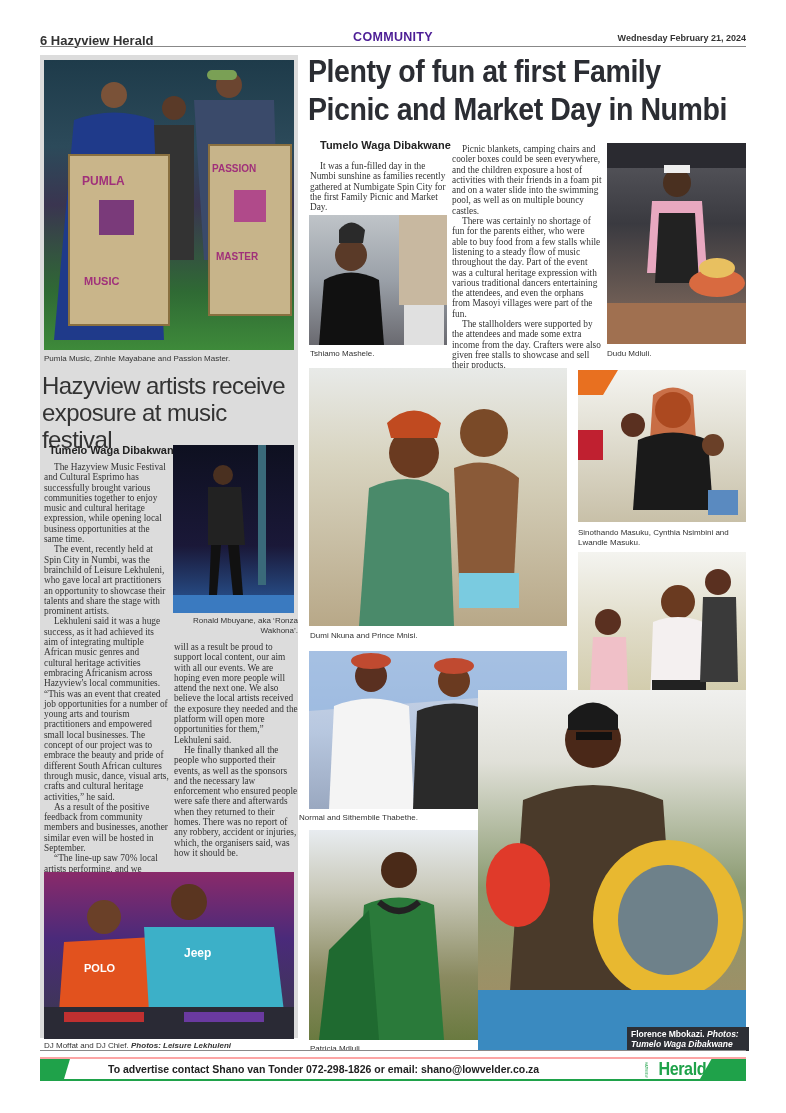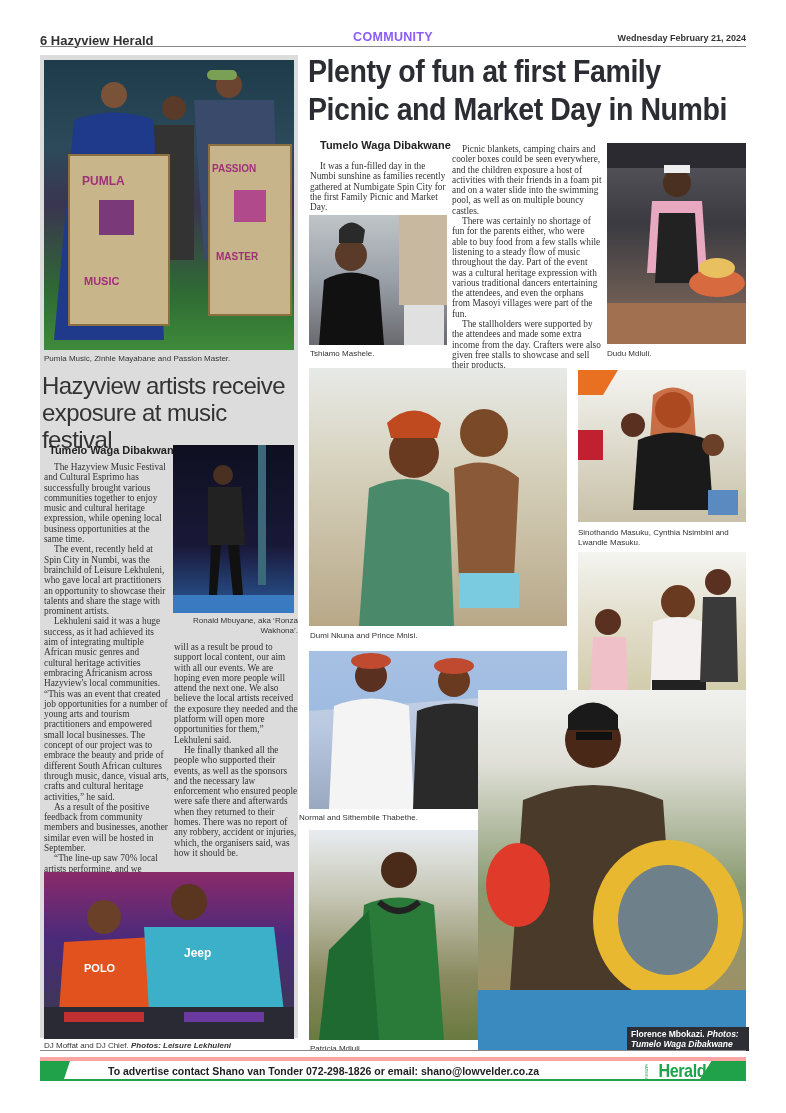--- a/index.html
+++ b/index.html
@@ -1,34 +1,34 @@
 <!DOCTYPE html>
 <html><head>
 <meta charset="utf-8">
 <style>
   * { box-sizing: border-box; margin: 0; padding: 0; }
   body { width: 786px; height: 1113px; background: #fff; position: relative; overflow: hidden; font-family: "Liberation Serif", serif; color: #222; }
   .abs { position: absolute; }
   .folio { top: 33px; left: 40px; font-family: "Liberation Sans", sans-serif; font-size: 13px; font-weight: bold; color: #333; }
-  .section { top: 30px; left: 0; width: 786px; text-align: center; font-family: "Liberation Sans", sans-serif; font-size: 12.5px; font-weight: bold; color: #8b5cf6; letter-spacing: 0.3px; }
+  .section { top: 30px; left: 0; width: 786px; text-align: center; font-family: "Liberation Sans", sans-serif; font-size: 12.5px; font-weight: bold; color: #4c1d95; letter-spacing: 0.3px; }
   .date { top: 33px; right: 40px; font-family: "Liberation Sans", sans-serif; font-size: 9px; font-weight: bold; color: #333; }
   .topline { top: 46px; left: 40px; width: 706px; height: 1px; background: #888; }
 
   .leftpanel { top: 55px; left: 40px; width: 258px; height: 983px; background: #dcdcdc; }
   .photo { position: absolute; overflow: hidden; }
   .cap { position: absolute; font-family: "Liberation Sans", sans-serif; font-size: 8px; color: #333; line-height: 10px; }
   .cap b { font-style: italic; }
   .body-text { position: absolute; font-size: 9.3px; line-height: 10.3px; color: #333; text-align: left; }
   .body-text p { text-indent: 10px; }
   .byline { position: absolute; font-family: "Liberation Sans", sans-serif; font-size: 11px; font-weight: bold; color: #222; }
 
   .headline-left { top: 372px; left: 42px; width: 256px; font-family: "Liberation Sans", sans-serif; font-size: 24px; line-height: 27px; color: #333; letter-spacing: -0.6px; }
   .headline-main { top: 53px; left: 308px; width: 440px; font-family: "Liberation Sans", sans-serif; font-weight: bold; font-size: 31px; line-height: 38px; color: #2b2d33; letter-spacing: -0.5px; transform: scaleX(0.92); transform-origin: left top; white-space: nowrap; }
 
-  .adbar { top: 1057px; left: 40px; width: 706px; height: 24px; background: #fff; border-top: 4px solid #fca5a5; border-bottom: 2px solid #1fa24a; }
+  .adbar { top: 1057px; left: 40px; width: 706px; height: 24px; background: #fff; border-top: 2px solid #fca5a5; border-bottom: 2px solid #1fa24a; }
   .ad-green-left { position: absolute; left: 0; top: 0; width: 30px; height: 100%; background: #1fa24a; clip-path: polygon(0 0, 100% 0, 80% 100%, 0 100%); }
   .ad-green-right { position: absolute; right: 0; top: 0; width: 46px; height: 100%; background: #1fa24a; clip-path: polygon(25% 0, 100% 0, 100% 100%, 0 100%); }
   .ad-text { position: absolute; left: 68px; top: 4px; font-family: "Liberation Sans", sans-serif; font-size: 10.5px; font-weight: bold; color: #222; }
   .ad-logo { position: absolute; right: 40px; top: -1px; font-family: "Liberation Sans", sans-serif; font-weight: bold; font-size: 19px; color: #1fa24a; letter-spacing: -0.5px; transform: scaleX(0.85); transform-origin: right top; }
   .ad-logo-small { position: absolute; right: 98px; top: 3px; font-size: 3px; color: #1fa24a; writing-mode: vertical-rl; font-family: "Liberation Sans", sans-serif; }
   .bottomline { top: 1050px; left: 40px; width: 706px; height: 1px; background: #888; }
 
   .dark-cap { position: absolute; left: 627px; top: 1027px; width: 122px; height: 24px; background: #2d2f35; color: #fff; font-family: "Liberation Sans", sans-serif; font-size: 8.5px; font-weight: bold; line-height: 10px; padding: 2px 4px; }
   .dark-cap i { font-style: italic; }
 </style>

